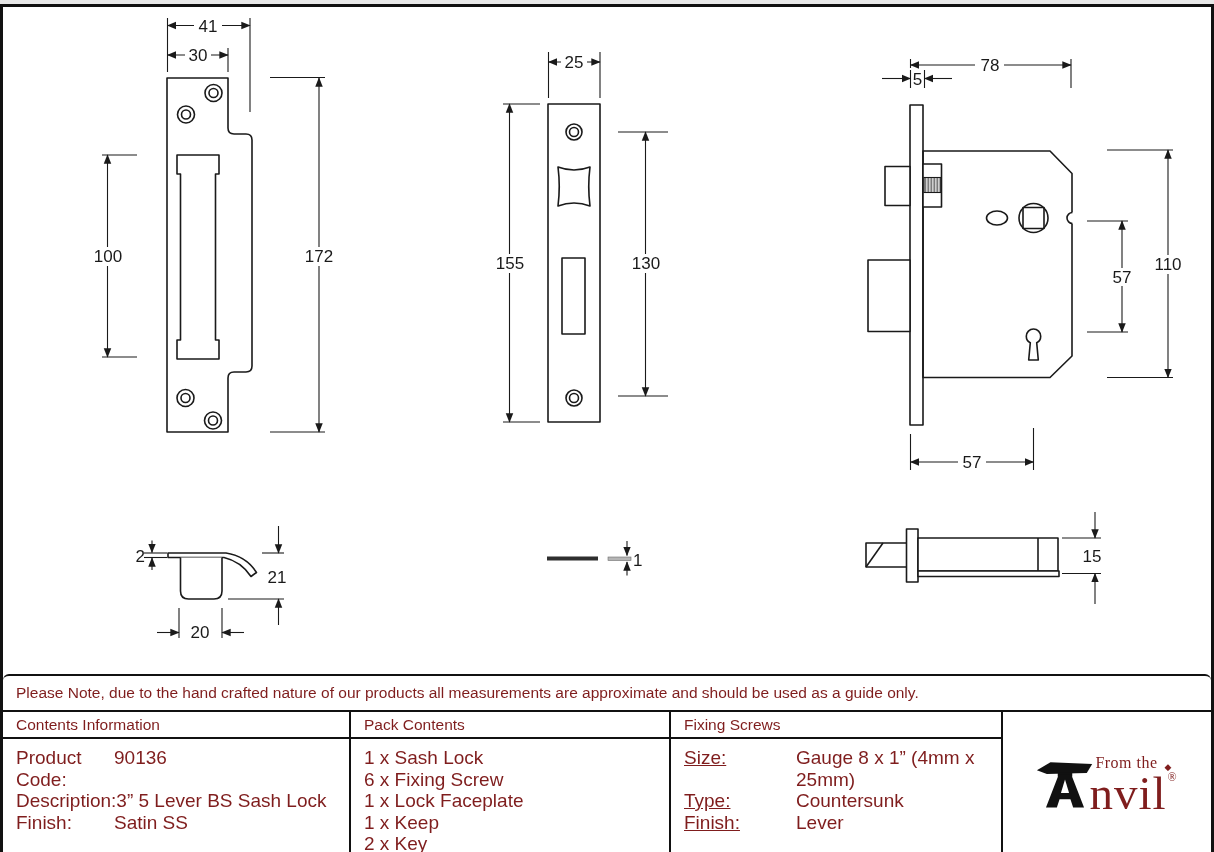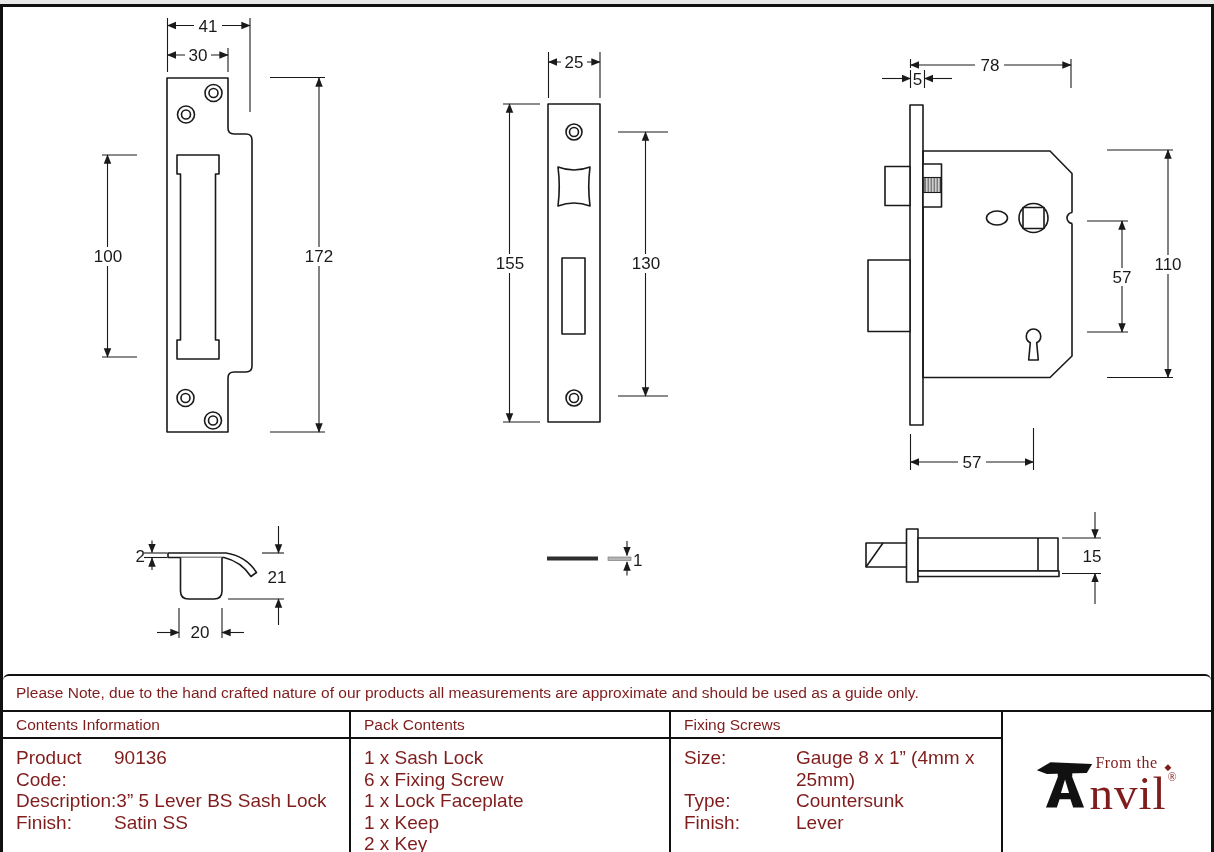--- a/index.html
+++ b/index.html
@@ -18,21 +18,21 @@
     padding-left:13px;font-size:15.5px;box-sizing:border-box;border-radius:6px;}
   .info-table{display:flex;border-top:2px solid #111;height:143px;box-sizing:border-box;}
   .col{border-right:2px solid #111;box-sizing:border-box;}
   .col1{width:348px;}.col2{width:320px;}.col3{width:332px;}
   .col4{flex:1;border-right:none;display:flex;align-items:center;justify-content:center;}
   .cell-header{height:27px;border-bottom:2px solid #111;display:flex;align-items:center;
     padding-left:13px;font-size:15.5px;box-sizing:border-box;}
   .cell-body{padding:8px 0 0 13px;font-size:19px;line-height:21.5px;}
   .kv-row{display:flex;}
   .k{flex:0 0 98px;}
-  .col3 .k{flex:0 0 112px;}
+  .col3 .k{flex:0 0 112px;text-decoration:underline;}
   .logo{display:flex;align-items:flex-end;}
   .anvil-a{width:58px;height:54px;margin-right:-5px;margin-bottom:1px;}
   .logo-text{display:flex;flex-direction:column;}
   .logo-tagline{font-family:"Liberation Serif",serif;font-size:16px;letter-spacing:.5px;
     display:flex;align-items:flex-end;gap:7px;padding-left:6px;margin-bottom:1px;}
   .logo-tagline .diamond{font-size:9px;}
   .logo-brand{font-family:"Liberation Serif",serif;font-size:47px;line-height:.74;letter-spacing:1px;}
   .logo-brand .reg{font-size:12px;vertical-align:28px;margin-left:1px;}
 </style>
 </head>

